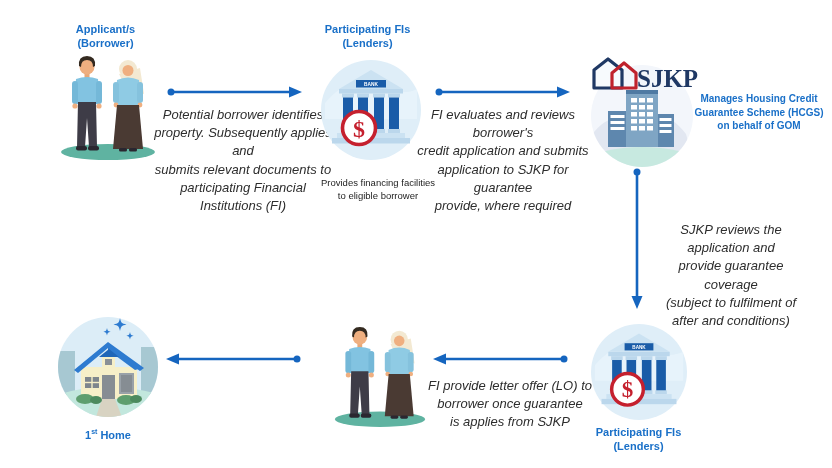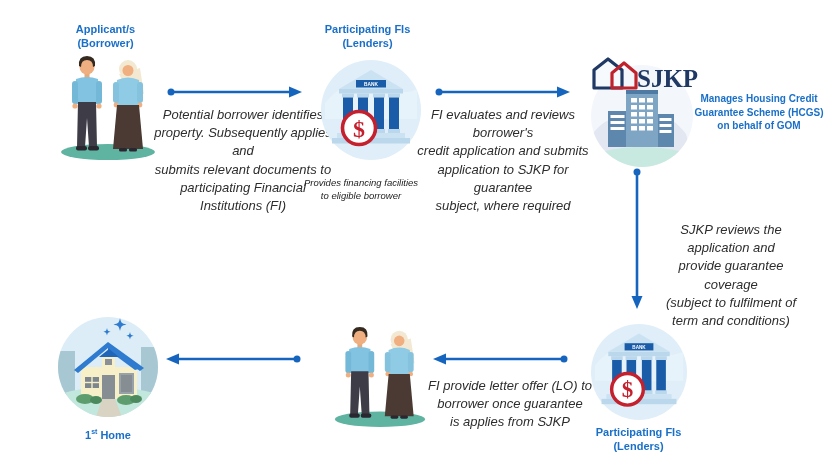--- a/index.html
+++ b/index.html
@@ -98,32 +98,32 @@
       <rect x="67" y="34.5" width="12" height="4" fill="#BBD7EC"></rect>
         <rect x="68" y="38.5" width="10" height="33" fill="#1A5CA8"></rect>
         <rect x="67" y="70" width="12" height="4" fill="#BBD7EC"></rect>
     </g>
     <rect x="16" y="74" width="68" height="5" fill="#CBE2F2"></rect>
     <rect x="11" y="79" width="78" height="5.5" fill="#BBD7EC"></rect>
     <circle cx="38" cy="69" r="16.5" fill="#ffffff" stroke="#C5202E" stroke-width="3.6"></circle>
     <text x="38" y="77.5" font-size="24" font-weight="bold" fill="#C5202E" text-anchor="middle" font-family="Liberation Serif, serif">$</text>
   </svg>
 
-  <div class="abs caption" style="left:279px;top:176px;width:124px;font-style:italic;">Provides financing facilities
+  <div class="abs caption" style="left:296px;top:176px;width:124px;">Provides financing facilities
 to eligible borrower</div>
 
   <svg class="abs" style="left:414px;top:86px;" width="137" height="12" viewBox="0 0 137 12">
     <circle cx="5" cy="6" r="3.5" fill="#1565BF"></circle>
     <line x1="5" y1="6" x2="124" y2="6" stroke="#1565BF" stroke-width="2.6"></line>
     <polygon points="123,0.5 136,6 123,11.5" fill="#1565BF"></polygon>
   </svg>
   <div class="abs flow-text" style="left:394px;top:106px;width:178px;">FI evaluates and reviews borrower's
 credit application and submits
 application to SJKP for guarantee
-subject, where required</div>
+provide, where required</div>
 
   <svg class="abs" style="left:566px;top:56px;" width="112" height="112" viewBox="0 0 112 112">
     <defs>
       <clipPath id="sjkpClip">
           <circle cx="56" cy="60" r="51"></circle>
         </clipPath>
     </defs>
     <circle cx="56" cy="60" r="51" fill="#F3F6FB"></circle>
     <g clip-path="url(#sjkpClip)">
       <path d="M2 84 Q28 46 48 76 Q72 42 100 78 L106 100 L2 102 Z" fill="#E2E7F1"></path>
@@ -166,21 +166,21 @@
 on behalf of GOM</div>
 
   <svg class="abs" style="left:611px;top:167px;" width="12" height="143" viewBox="0 0 12 143">
     <circle cx="6" cy="5" r="3.5" fill="#1565BF"></circle>
     <line x1="6" y1="5" x2="6" y2="130" stroke="#1565BF" stroke-width="2.6"></line>
     <polygon points="0.5,129 11.5,129 6,142" fill="#1565BF"></polygon>
   </svg>
   <div class="abs flow-text" style="left:634px;top:221px;width:154px;">SJKP reviews the application and
 provide guarantee coverage
 (subject to fulfilment of
-term and conditions)</div>
+after and conditions)</div>
 
   <svg class="abs" style="left:571px;top:323px;" width="96" height="99" viewBox="0 0 100 103">
     <circle cx="50" cy="51" r="50" fill="#DFEEF8"></circle>
     <path d="M4 44 Q28 16 50 26 Q80 38 96 30 L96 60 L4 60 Z" fill="#E9F4FB" opacity="0.8"></path>
     <polygon points="50,11 82,30 18,30" fill="#CBE2F2"></polygon>
     <rect x="35" y="21" width="30" height="7.5" fill="#1A5CA8"></rect>
     <text x="50" y="26.8" font-size="4.8" font-weight="bold" fill="#ffffff" text-anchor="middle">BANK</text>
     <rect x="18" y="30" width="64" height="4.5" fill="#BBD7EC"></rect>
     <g>
       <rect x="21" y="34.5" width="12" height="4" fill="#BBD7EC"></rect>

